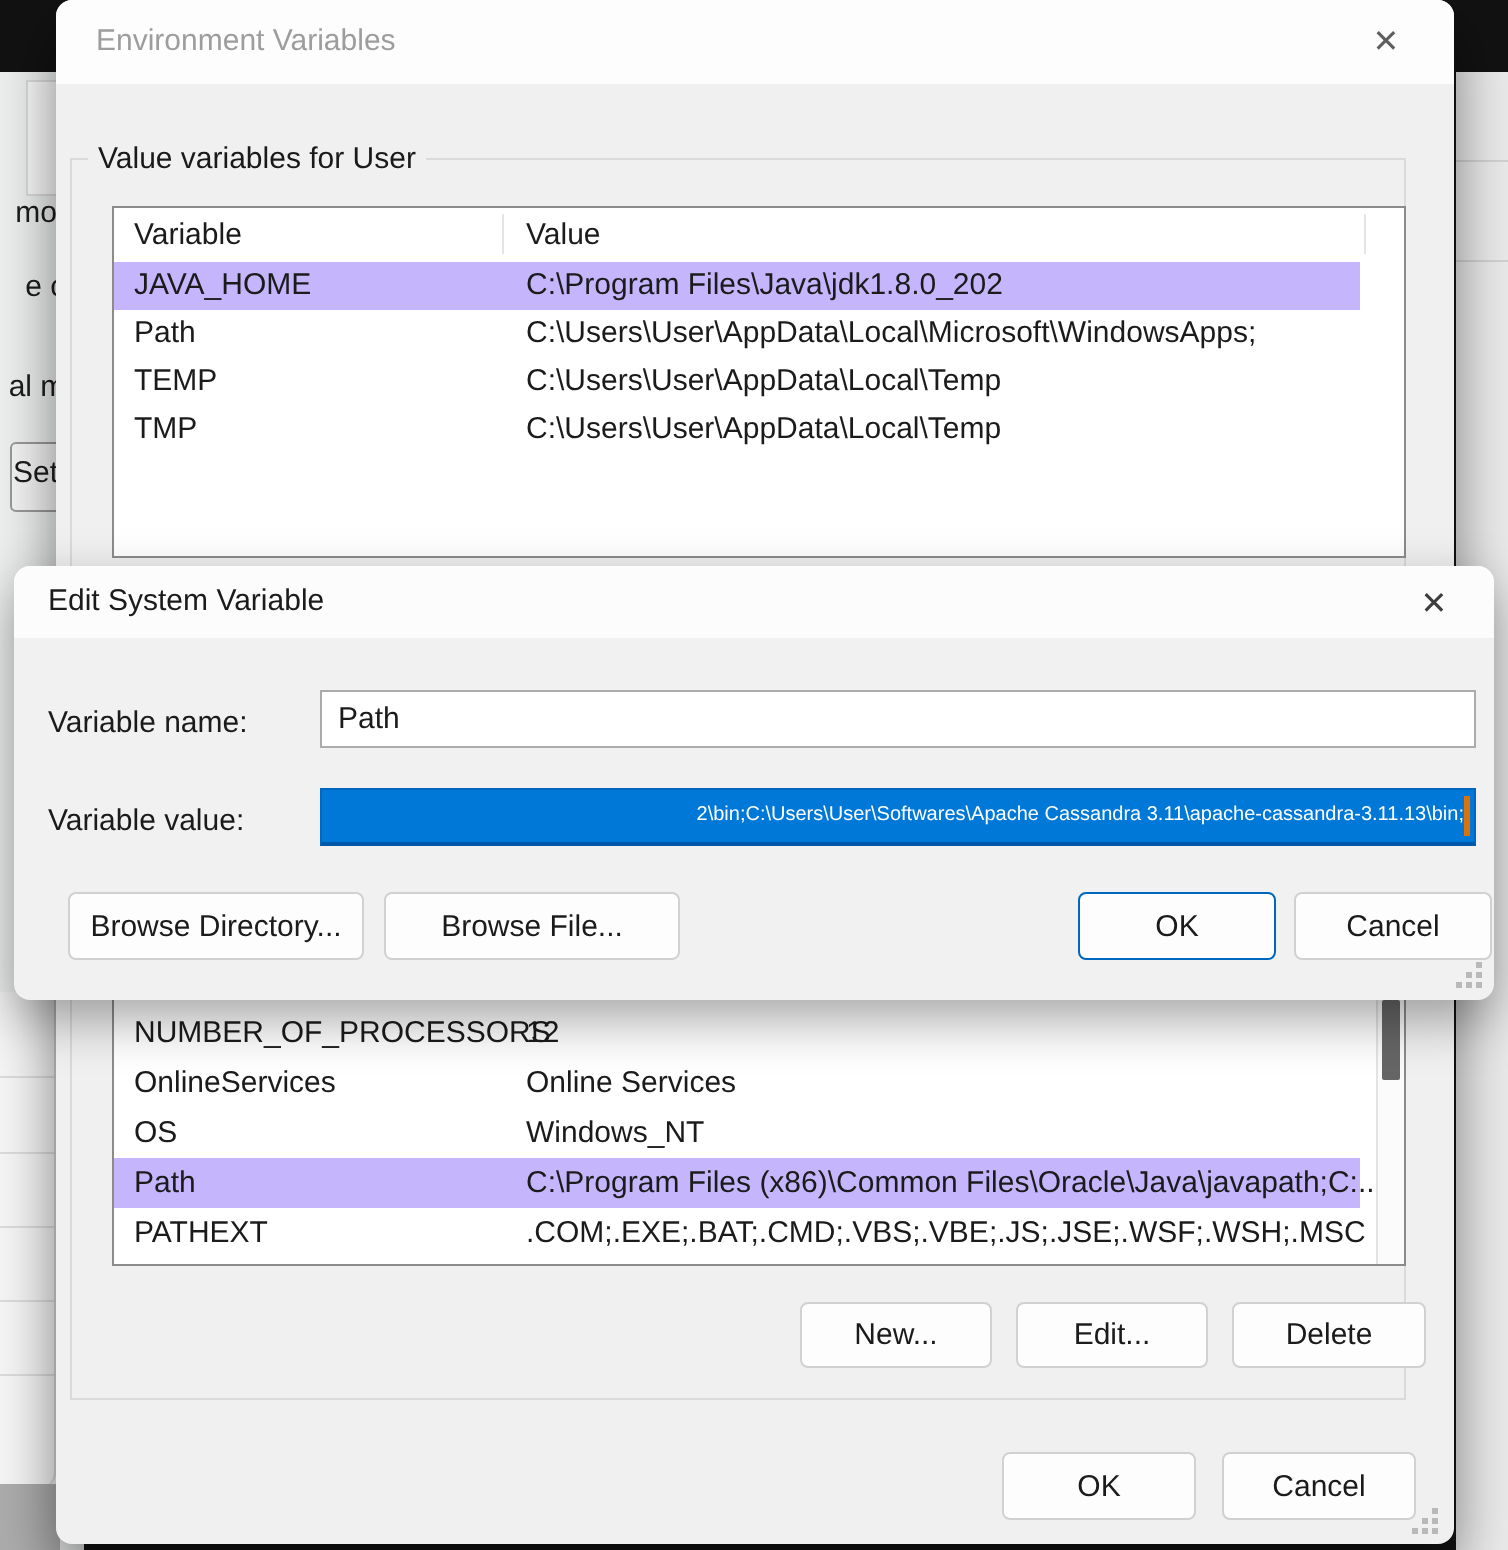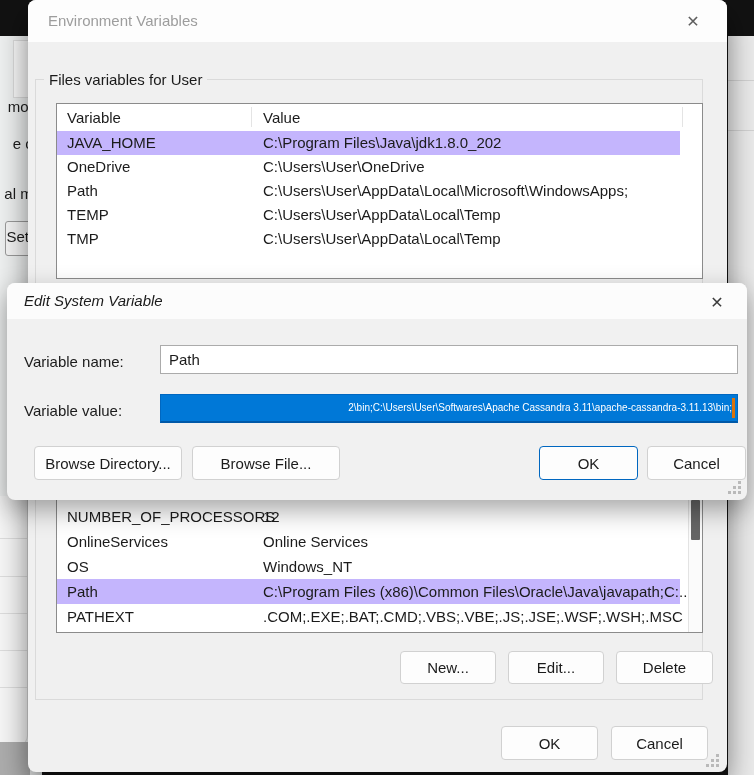--- a/index.html
+++ b/index.html
@@ -59,21 +59,21 @@
   .grip { position:absolute; width:13px; height:13px; }
   .grip i { position:absolute; width:3px; height:3px; background:#b9b9b9; }
   .grip i:nth-child(1){ right:0; bottom:0; } .grip i:nth-child(2){ right:5px; bottom:0; }
   .grip i:nth-child(3){ right:10px; bottom:0; } .grip i:nth-child(4){ right:0; bottom:5px; }
   .grip i:nth-child(5){ right:5px; bottom:5px; } .grip i:nth-child(6){ right:0; bottom:10px; }
   #env-grip { right:8px; bottom:5px; }
 
   
   #edit-dialog { left:7px; top:283px; width:740px; height:217px; background:#f1f1f1;
     border-radius:8px; box-shadow:0 10px 26px rgba(0,0,0,0.35); }
-  #edit-titlebar { position:absolute; left:0; top:0; width:100%; height:36px; background:#fcfcfc; border-radius:8px 8px 0 0;font-style:italic; }
+  #edit-titlebar { position:absolute; left:0; top:0; width:100%; height:36px; background:#fcfcfc; border-radius:8px 8px 0 0; }
   #edit-title { position:absolute; left:17px; top:9px; font-size:15px; color:#1b1b1b; }
   #edit-close { right:10px; color:#3d3d3d; }
 
   .field-label { position:absolute; left:17px; font-size:15px; color:#1b1b1b; }
   .field-input { position:absolute; left:153px; width:578px; height:29px; background:#ffffff;
     border:1px solid #ababab; font-size:15px; color:#1b1b1b; line-height:27px; padding-left:8px; }
   #edit-value-input { background:#0078d7; border:1px solid #0067c0; border-bottom:2px solid #0059a8; overflow:hidden; padding:0; }
   #edit-value-text { position:absolute; right:5px; top:0; line-height:26px; color:#ffffff; font-size:10px; white-space:nowrap; }
   #edit-caret { position:absolute; right:2px; top:3px; width:3px; height:20px; background:#d9730d; }
 
@@ -113,39 +113,35 @@
   <div class="right-line" style="top:94px"></div>
 </div>
 
 <div id="env-dialog" class="abs">
   <div id="env-titlebar">
     <div id="env-title">Environment Variables</div>
     <div id="env-close" class="close-btn">✕</div>
   </div>
 
   <div id="env-group-user" class="groupbox">
-    <div id="env-group-user-label">Files variables for User</div>
+    <div id="env-group-user-label">Value variables for User</div>
   </div>
 
   <div id="user-table" class="listview">
     <div class="lv-header">
       <span class="col-label" style="left:10px">Variable</span>
       <span class="col-label" style="left:206px">Value</span>
       <div class="hdr-div" style="left:194px"></div>
       <div class="hdr-div" style="left:625px"></div>
     </div>
     <div class="lv-row selected">
       <span class="cell-name">JAVA_HOME</span>
       <span class="cell-value">C:\Program Files\Java\jdk1.8.0_202</span>
     </div>
     <div class="lv-row">
-      <span class="cell-name">OneDrive</span>
-      <span class="cell-value">C:\Users\User\OneDrive</span>
-    </div>
-    <div class="lv-row">
       <span class="cell-name">Path</span>
       <span class="cell-value">C:\Users\User\AppData\Local\Microsoft\WindowsApps;</span>
     </div>
     <div class="lv-row">
       <span class="cell-name">TEMP</span>
       <span class="cell-value">C:\Users\User\AppData\Local\Temp</span>
     </div>
     <div class="lv-row">
       <span class="cell-name">TMP</span>
       <span class="cell-value">C:\Users\User\AppData\Local\Temp</span>

